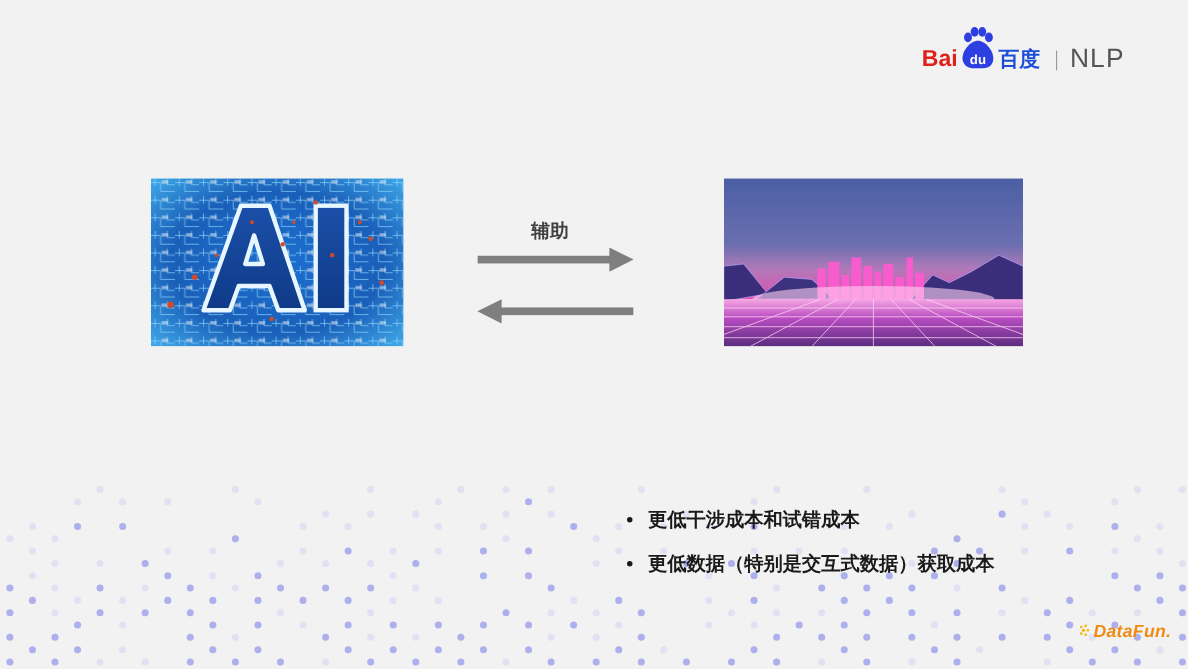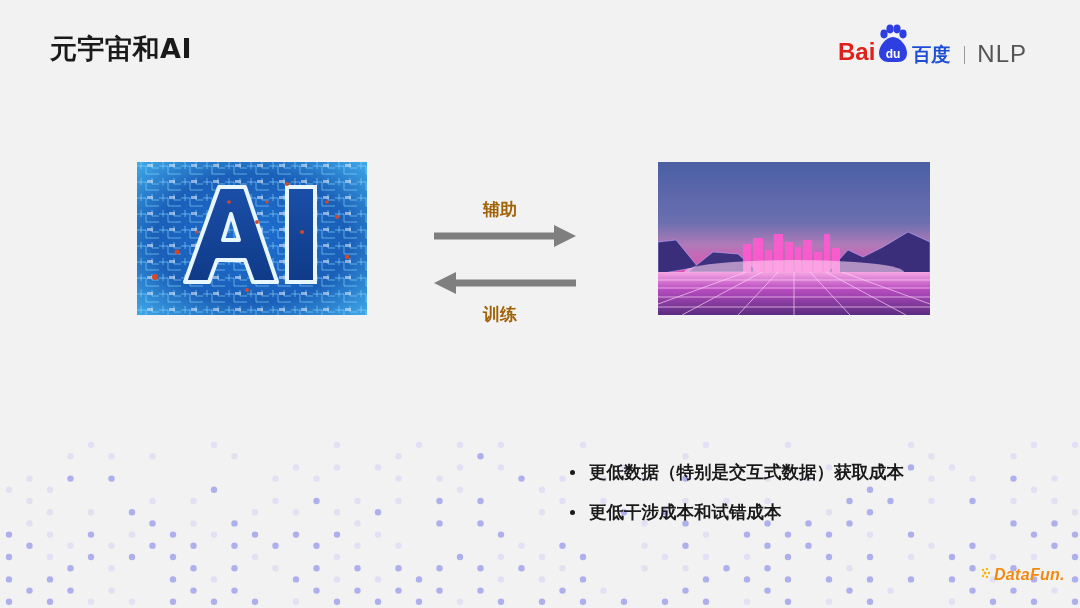--- a/index.html
+++ b/index.html
@@ -19,41 +19,41 @@
     letter-spacing: 0.5px;
   }
 
   .brand {
     position: absolute; left: 838px; top: 22px; height: 44px;
     display: flex; align-items: center;
   }
   .baidu-logo { display: flex; align-items: flex-end; position: relative; height: 40px; }
   .baidu-text {
     font-family: "Liberation Sans", sans-serif; font-weight: bold;
-    color: #e0201a; font-size: 24px; line-height: 1;
+    color: #e0201a; font-size: 21px; line-height: 1;
   }
   .baidu-paw { width: 34px; height: 40px; margin: 0 1px; }
   .baidu-cn { font-weight: bold; color: #1d4ed8; font-size: 19px; line-height: 1; margin-left: 1px; }
   .brand-sep { width: 1px; height: 18px; background: #9a9a9a; margin: 0 12px 0 14px; align-self: flex-end; margin-bottom: 2px; }
   .nlp {
     font-family: "Liberation Sans", sans-serif; font-size: 24px; color: #555;
     line-height: 1; align-self: flex-end; letter-spacing: 1px;
   }
 
   .img-ai {
     position: absolute; left: 137px; top: 162px; width: 230px; height: 153px;
     overflow: hidden;
   }
   .img-city {
     position: absolute; left: 658px; top: 162px; width: 272px; height: 153px;
     overflow: hidden;
   }
 
   .arrow-label {
-    position: absolute; font-size: 17px; font-weight: bold; color: #a16207;
+    position: absolute; font-size: 17px; font-weight: bold; color: #404040;
     width: 140px; text-align: center;
   }
   .label-assist { left: 430px; top: 198px; }
   .label-train { left: 430px; top: 303px; }
   .arrow { position: absolute; }
 
   .bullets { position: absolute; left: 566px; top: 452px; }
   .bullet {
     display: flex; align-items: center; height: 40px;
     font-size: 17.5px; font-weight: bold; color: #1a1a1a;
@@ -319,21 +319,20 @@
       <circle cx="747" cy="161.79999999999998" r="3.2" fill="#dcdcf2" opacity="0.8"></circle>
       <circle cx="788" cy="161.79999999999998" r="3.2" fill="#a9aceb" opacity="0.95"></circle>
       <circle cx="829" cy="161.79999999999998" r="3.2" fill="#dcdcf2" opacity="0.8"></circle>
       <circle cx="870" cy="161.79999999999998" r="3.2" fill="#a9aceb" opacity="0.95"></circle>
       <circle cx="952" cy="161.79999999999998" r="3.2" fill="#dcdcf2" opacity="0.8"></circle>
       <circle cx="993" cy="161.79999999999998" r="3.2" fill="#a9aceb" opacity="0.95"></circle>
       <circle cx="1034" cy="161.79999999999998" r="3.2" fill="#a9aceb" opacity="0.95"></circle>
       <circle cx="1075" cy="161.79999999999998" r="3.2" fill="#a9aceb" opacity="0.95"></circle>
     </svg>
 
-  <div class="title">元宇宙和AI</div>
 
   <div class="brand">
     <div class="baidu-logo">
       <span class="baidu-text">Bai</span>
       <svg class="baidu-paw" viewBox="0 0 34 40" xmlns="http://www.w3.org/2000/svg">
         <ellipse cx="8" cy="10" rx="3.6" ry="4.4" fill="#2d3fe0"></ellipse>
         <ellipse cx="14" cy="5" rx="3.6" ry="4.4" fill="#2d3fe0"></ellipse>
         <ellipse cx="21" cy="5" rx="3.6" ry="4.4" fill="#2d3fe0"></ellipse>
         <ellipse cx="27" cy="10" rx="3.6" ry="4.4" fill="#2d3fe0"></ellipse>
         <path d="M17 13 C 10 13, 3 22, 3 29 C 3 35, 8 38, 12 38 L 22 38 C 27 38, 31 35, 31 29 C 31 22, 24 13, 17 13 Z" fill="#2d3fe0"></path>
@@ -388,21 +387,20 @@
 
   <div class="arrow-label label-assist">辅助</div>
   <svg class="arrow" style="left:434px; top:225px;" width="142" height="22" viewBox="0 0 142 22" xmlns="http://www.w3.org/2000/svg">
     <rect x="0" y="7.5" width="122" height="7" fill="#7f7f7f"></rect>
     <polygon points="120,0 142,11 120,22" fill="#7f7f7f"></polygon>
   </svg>
   <svg class="arrow" style="left:434px; top:272px;" width="142" height="22" viewBox="0 0 142 22" xmlns="http://www.w3.org/2000/svg">
     <rect x="20" y="7.5" width="122" height="7" fill="#7f7f7f"></rect>
     <polygon points="22,0 0,11 22,22" fill="#7f7f7f"></polygon>
   </svg>
-  <div class="arrow-label label-train">训练</div>
 
   <div class="img-city">
     <svg width="272" height="153" viewBox="0 0 272 153" xmlns="http://www.w3.org/2000/svg">
       <defs>
         <linearGradient id="sky" x1="0" y1="0" x2="0" y2="1">
           <stop offset="0%" stop-color="#4b5fa4"></stop>
           <stop offset="55%" stop-color="#6b6fb0"></stop>
           <stop offset="75%" stop-color="#b07ab8"></stop>
           <stop offset="100%" stop-color="#e04fb0"></stop>
         </linearGradient>
@@ -445,25 +443,25 @@
           <line x1="168" y1="110" x2="248" y2="153"></line>
         <line x1="88" y1="110" x2="-30" y2="153"></line>
           <line x1="184" y1="110" x2="302" y2="153"></line>
       </g>
     </svg>
   </div>
 
   <div class="bullets">
     <div class="bullet">
       <span class="bullet-dot"></span>
-      <span>更低数据（特别是交互式数据）获取成本</span>
+      <span>更低干涉成本和试错成本</span>
     </div>
     <div class="bullet">
       <span class="bullet-dot"></span>
-      <span>更低干涉成本和试错成本</span>
+      <span>更低数据（特别是交互式数据）获取成本</span>
     </div>
   </div>
 
   <div class="datafun">
     <svg width="14" height="14" viewBox="0 0 14 14" xmlns="http://www.w3.org/2000/svg">
       <g fill="#f5b800">
         <circle cx="3" cy="4" r="1.2"></circle>
           <circle cx="7" cy="3" r="1.2"></circle>
         <circle cx="5" cy="7" r="1.5"></circle>
           <circle cx="9" cy="7" r="1.2"></circle>

